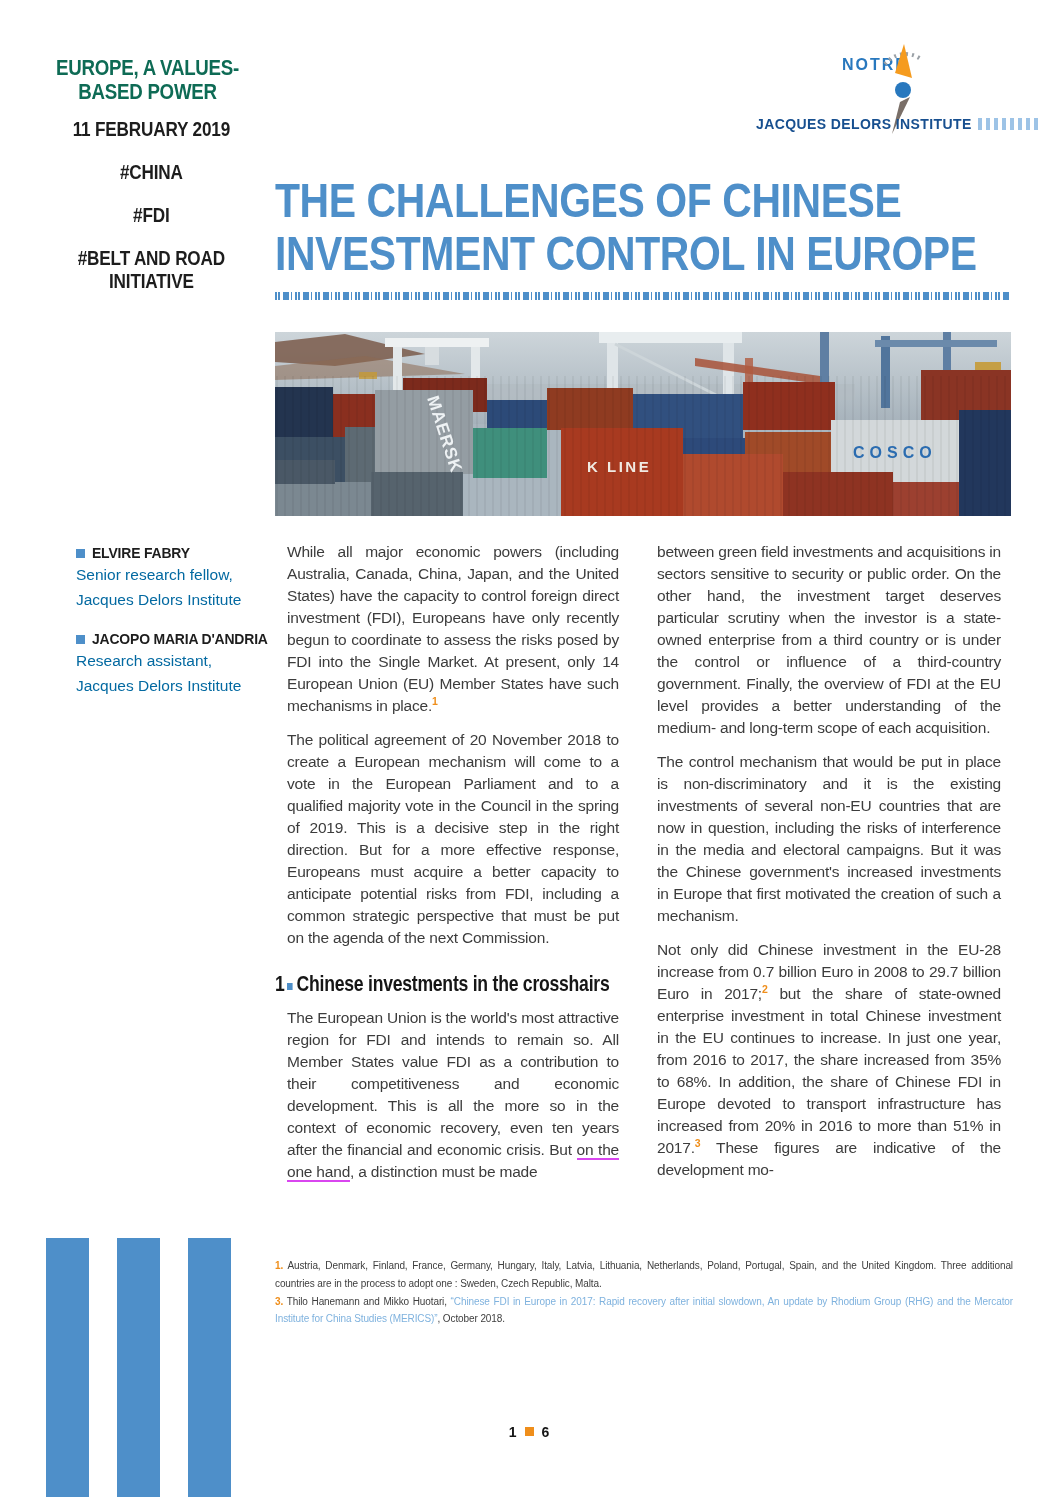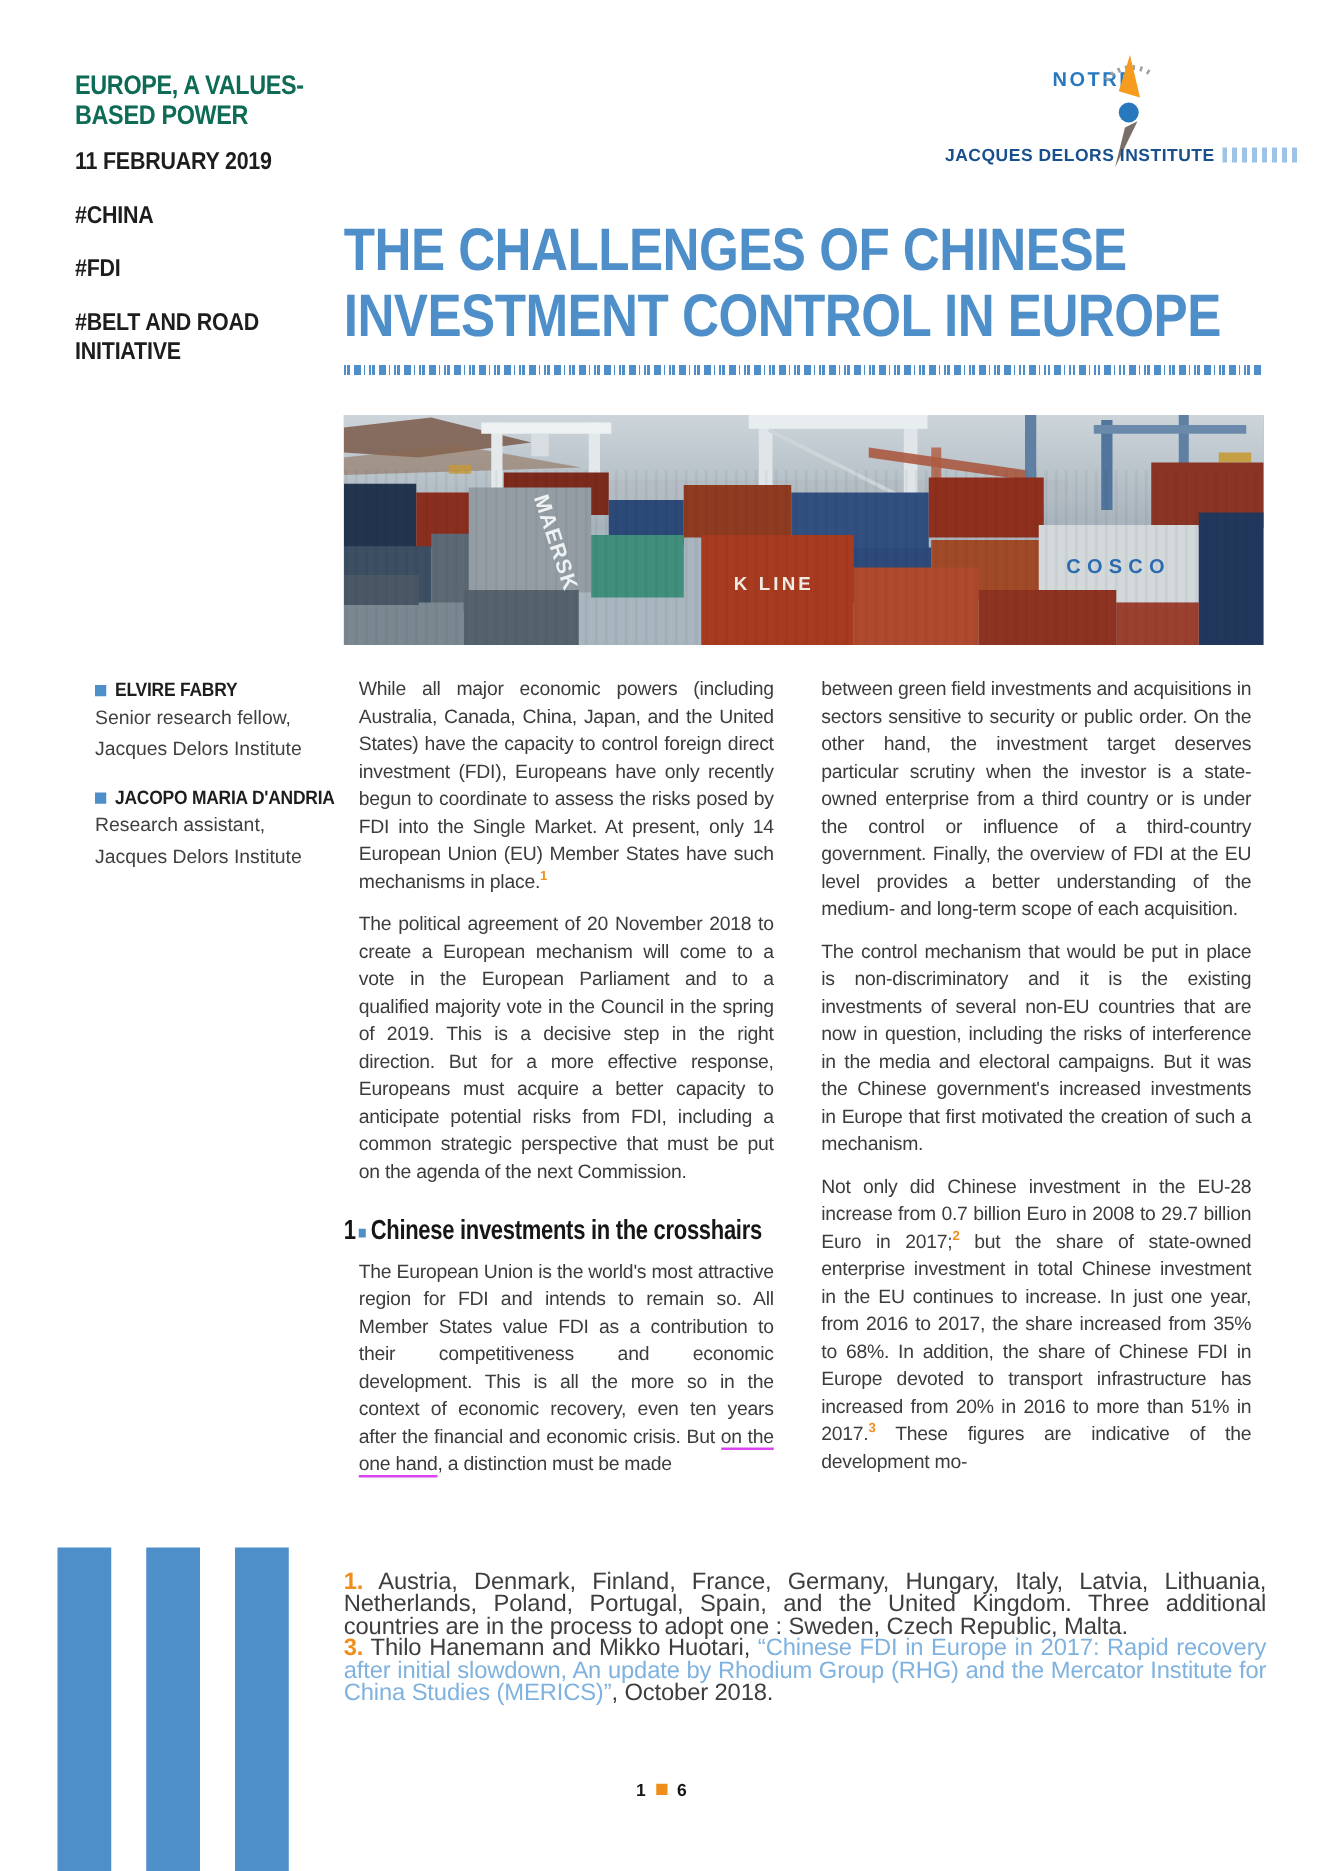--- a/index.html
+++ b/index.html
@@ -1,21 +1,21 @@
 <!DOCTYPE html>
 <html lang="en"><head>
 <meta charset="utf-8">
 <style>
   html,body{margin:0;padding:0;}
   body{
     width:1058px;height:1497px;position:relative;background:#ffffff;
     font-family:"Liberation Sans",sans-serif;color:#3c3c3c;overflow:hidden;
   }
   
-  .sidebar{position:absolute;left:60px;top:56px;width:215px;}
+  .sidebar{position:absolute;left:44px;top:56px;width:215px;text-align:center;}
   .kicker{
     width:238px;transform:scaleX(.87);transform-origin:0 0;
     color:#0E6B55;font-weight:bold;font-size:21.5px;line-height:24px;letter-spacing:-.3px;
   }
   .side-date,.tag{
     width:244px;transform:scaleX(.88);transform-origin:0 0;
     color:#1d1d1d;font-weight:bold;font-size:19.5px;line-height:23px;letter-spacing:-.2px;
   }
   .side-date{margin-top:14px;}
   .tag{margin-top:20px;}
@@ -41,35 +41,35 @@
       #4E8FC9 8px 14px,transparent 14px 16px,#4E8FC9 16px 17px,transparent 17px 20px);
   }
   
   .photo{position:absolute;left:275px;top:332px;width:736px;height:184px;overflow:hidden;background:#aab6bf;}
   
   .authors{position:absolute;left:44px;top:544px;width:220px;margin-left:32px;}
   .author{margin-bottom:18px;}
   .author-name{display:inline-block;transform:scaleX(.9);transform-origin:0 50%;
     font-weight:bold;font-size:15.5px;color:#1d1d1d;letter-spacing:-.2px;white-space:nowrap;}
   .bullet{display:inline-block;width:9px;height:9px;background:#4E8FC9;margin-right:7px;}
-  .author-role,.author-org{font-size:15.5px;line-height:25px;color:#404040;}
+  .author-role,.author-org{font-size:15.5px;line-height:25px;color:#0369a1;}
   
   .cols{position:absolute;left:275px;top:541px;width:738px;display:flex;gap:14px;}
   .col1{width:356px;}
   .col2{width:368px;}
   .cols p{margin:0 12px 12px;font-size:15.5px;line-height:22px;text-align:justify;
     color:#3c3c3c;letter-spacing:-.2px;-webkit-hyphens:auto;hyphens:auto;}
   sup.fref{color:#EF8E1B;font-weight:bold;font-size:10.5px;line-height:0;vertical-align:super;}
   .section-h{margin:22px 0 10px;white-space:nowrap;transform:scaleX(.8);transform-origin:0 50%;
     font-weight:bold;font-size:22px;color:#161616;letter-spacing:-.3px;}
   .sq{display:inline-block;width:7px;height:7px;background:#4E8FC9;margin:0 5px 1px 3px;}
   .phrase-underline{border-bottom:2px solid #d946ef;padding-bottom:0;}
   
   .footnotes{position:absolute;left:275px;top:1257px;width:738px;
-    font-size:19px;line-height:17.8px;color:#3e3e3e;text-align:justify;letter-spacing:-.1px;}
+    font-size:10px;line-height:17.8px;color:#3e3e3e;text-align:justify;letter-spacing:-.1px;}
   .fnum{color:#EF8E1B;font-weight:bold;}
   .flink{color:#7FB2DE;}
   
   .footer{position:absolute;left:0;right:0;top:1424px;text-align:center;
     font-size:14px;font-weight:bold;color:#161616;}
   .footer .sq-o{display:inline-block;width:9px;height:9px;background:#EF8E1B;margin:0 8px;vertical-align:1px;}
   .bar{position:absolute;width:43px;top:1238px;bottom:0;background:#4E8FC9;}
   .bar.b1{left:46px;} .bar.b2{left:117px;} .bar.b3{left:188px;}
 </style>
 </head>

